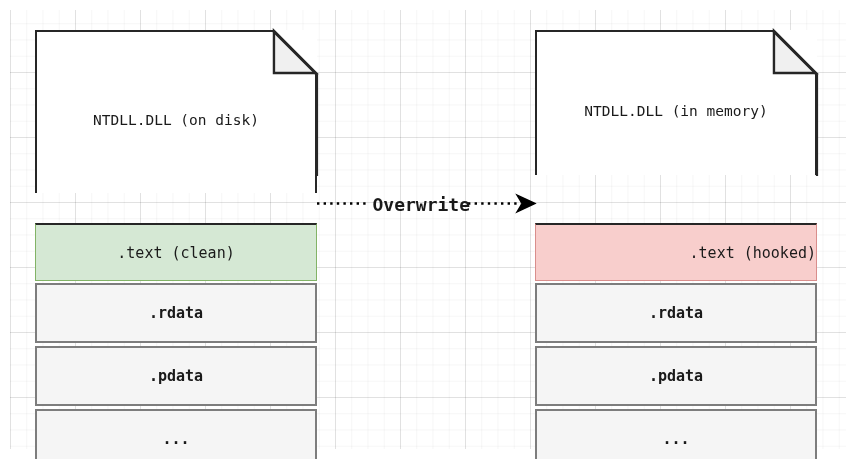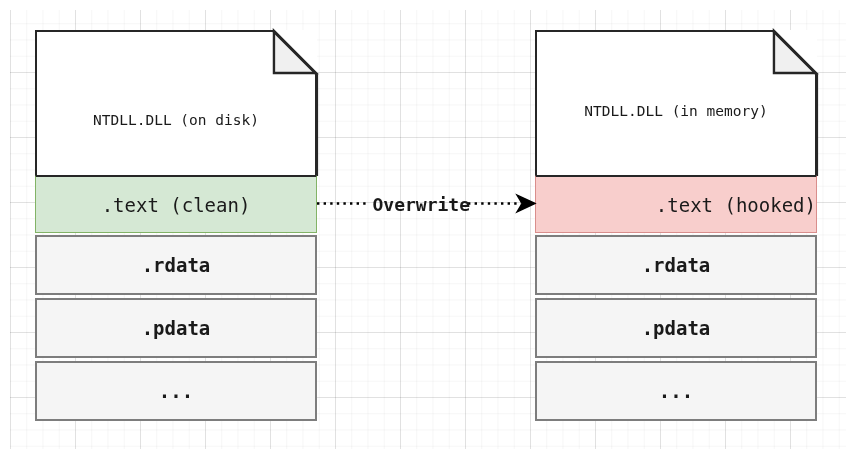--- a/index.html
+++ b/index.html
@@ -88,22 +88,23 @@
     box-sizing: border-box;
   }
 
   
   .sec {
     position: absolute;
     box-sizing: border-box;
     display: flex;
     align-items: center;
     justify-content: center;
-    font-size: 19px;
+    font-size: 15px;
     color: #1a1a1a;
+    margin-top: 48px;
   }
   .sec.highlight-green {
     background: #d5e8d4;
     border: 1px solid #82b366;
     border-top: 2px solid #262626;
   }
   .sec.highlight-red {
     background: #f8cecc;
     border: 1px solid #d98e8c;
     border-top: 2px solid #262626;

